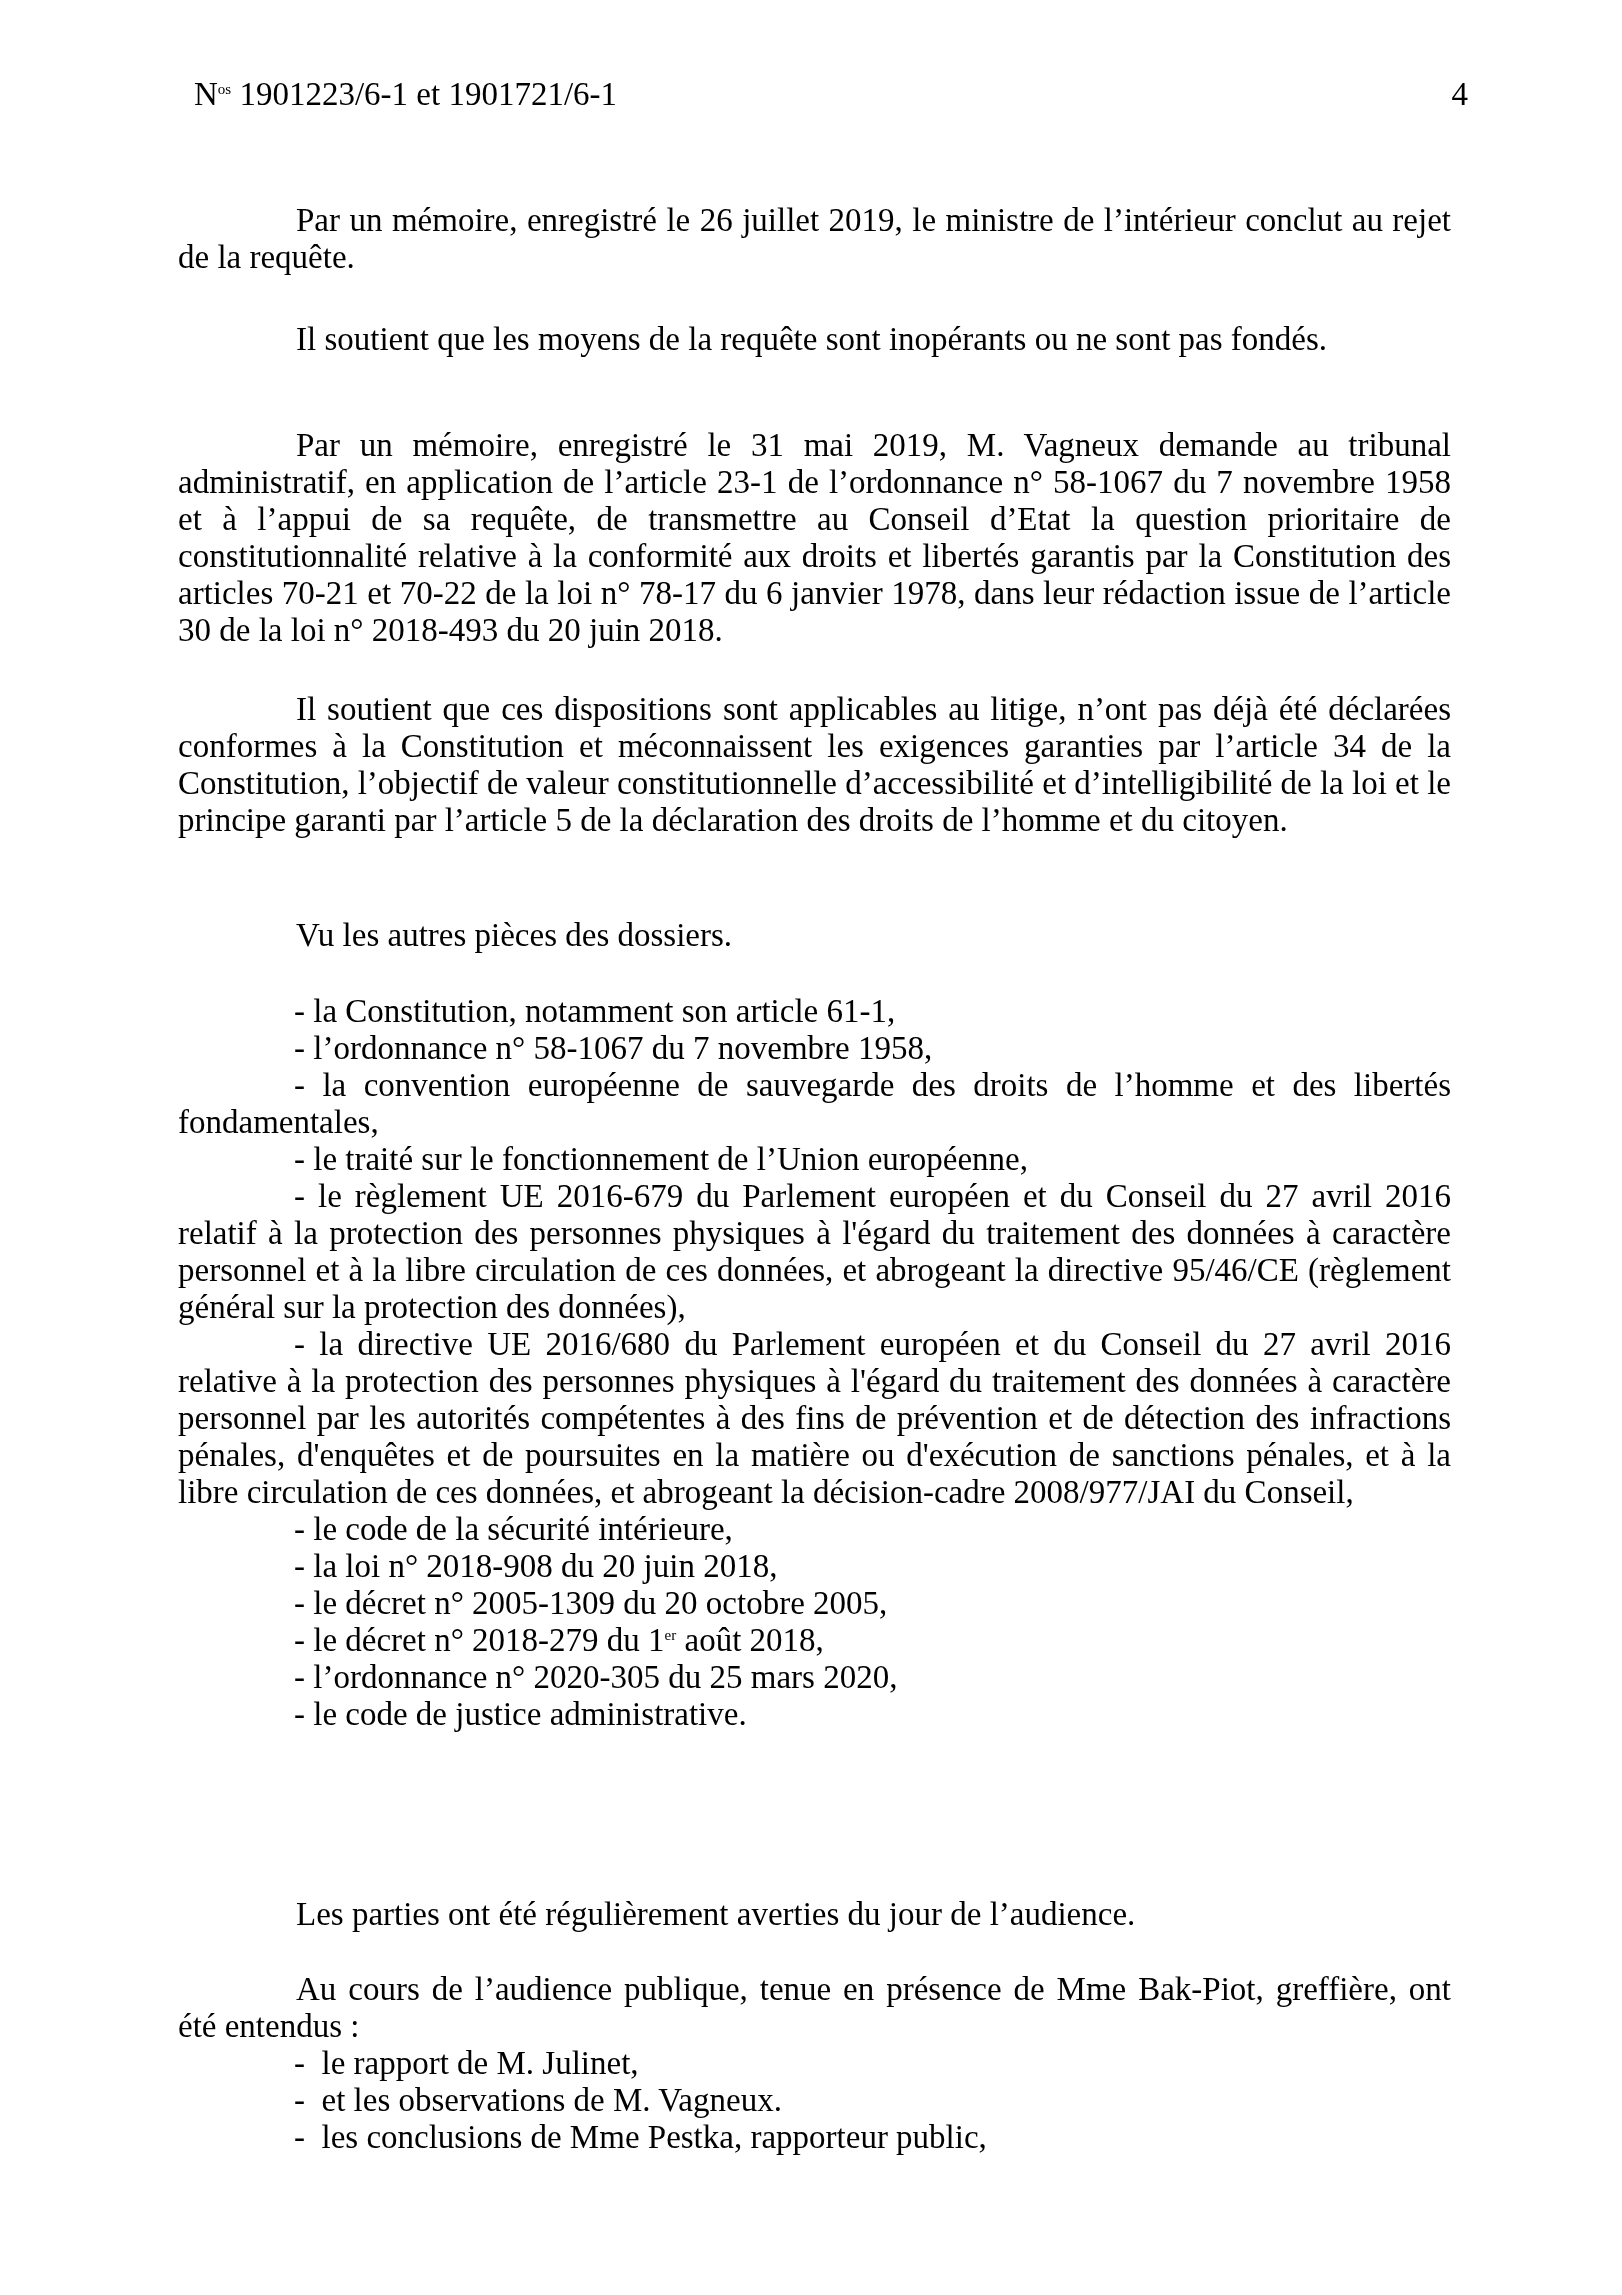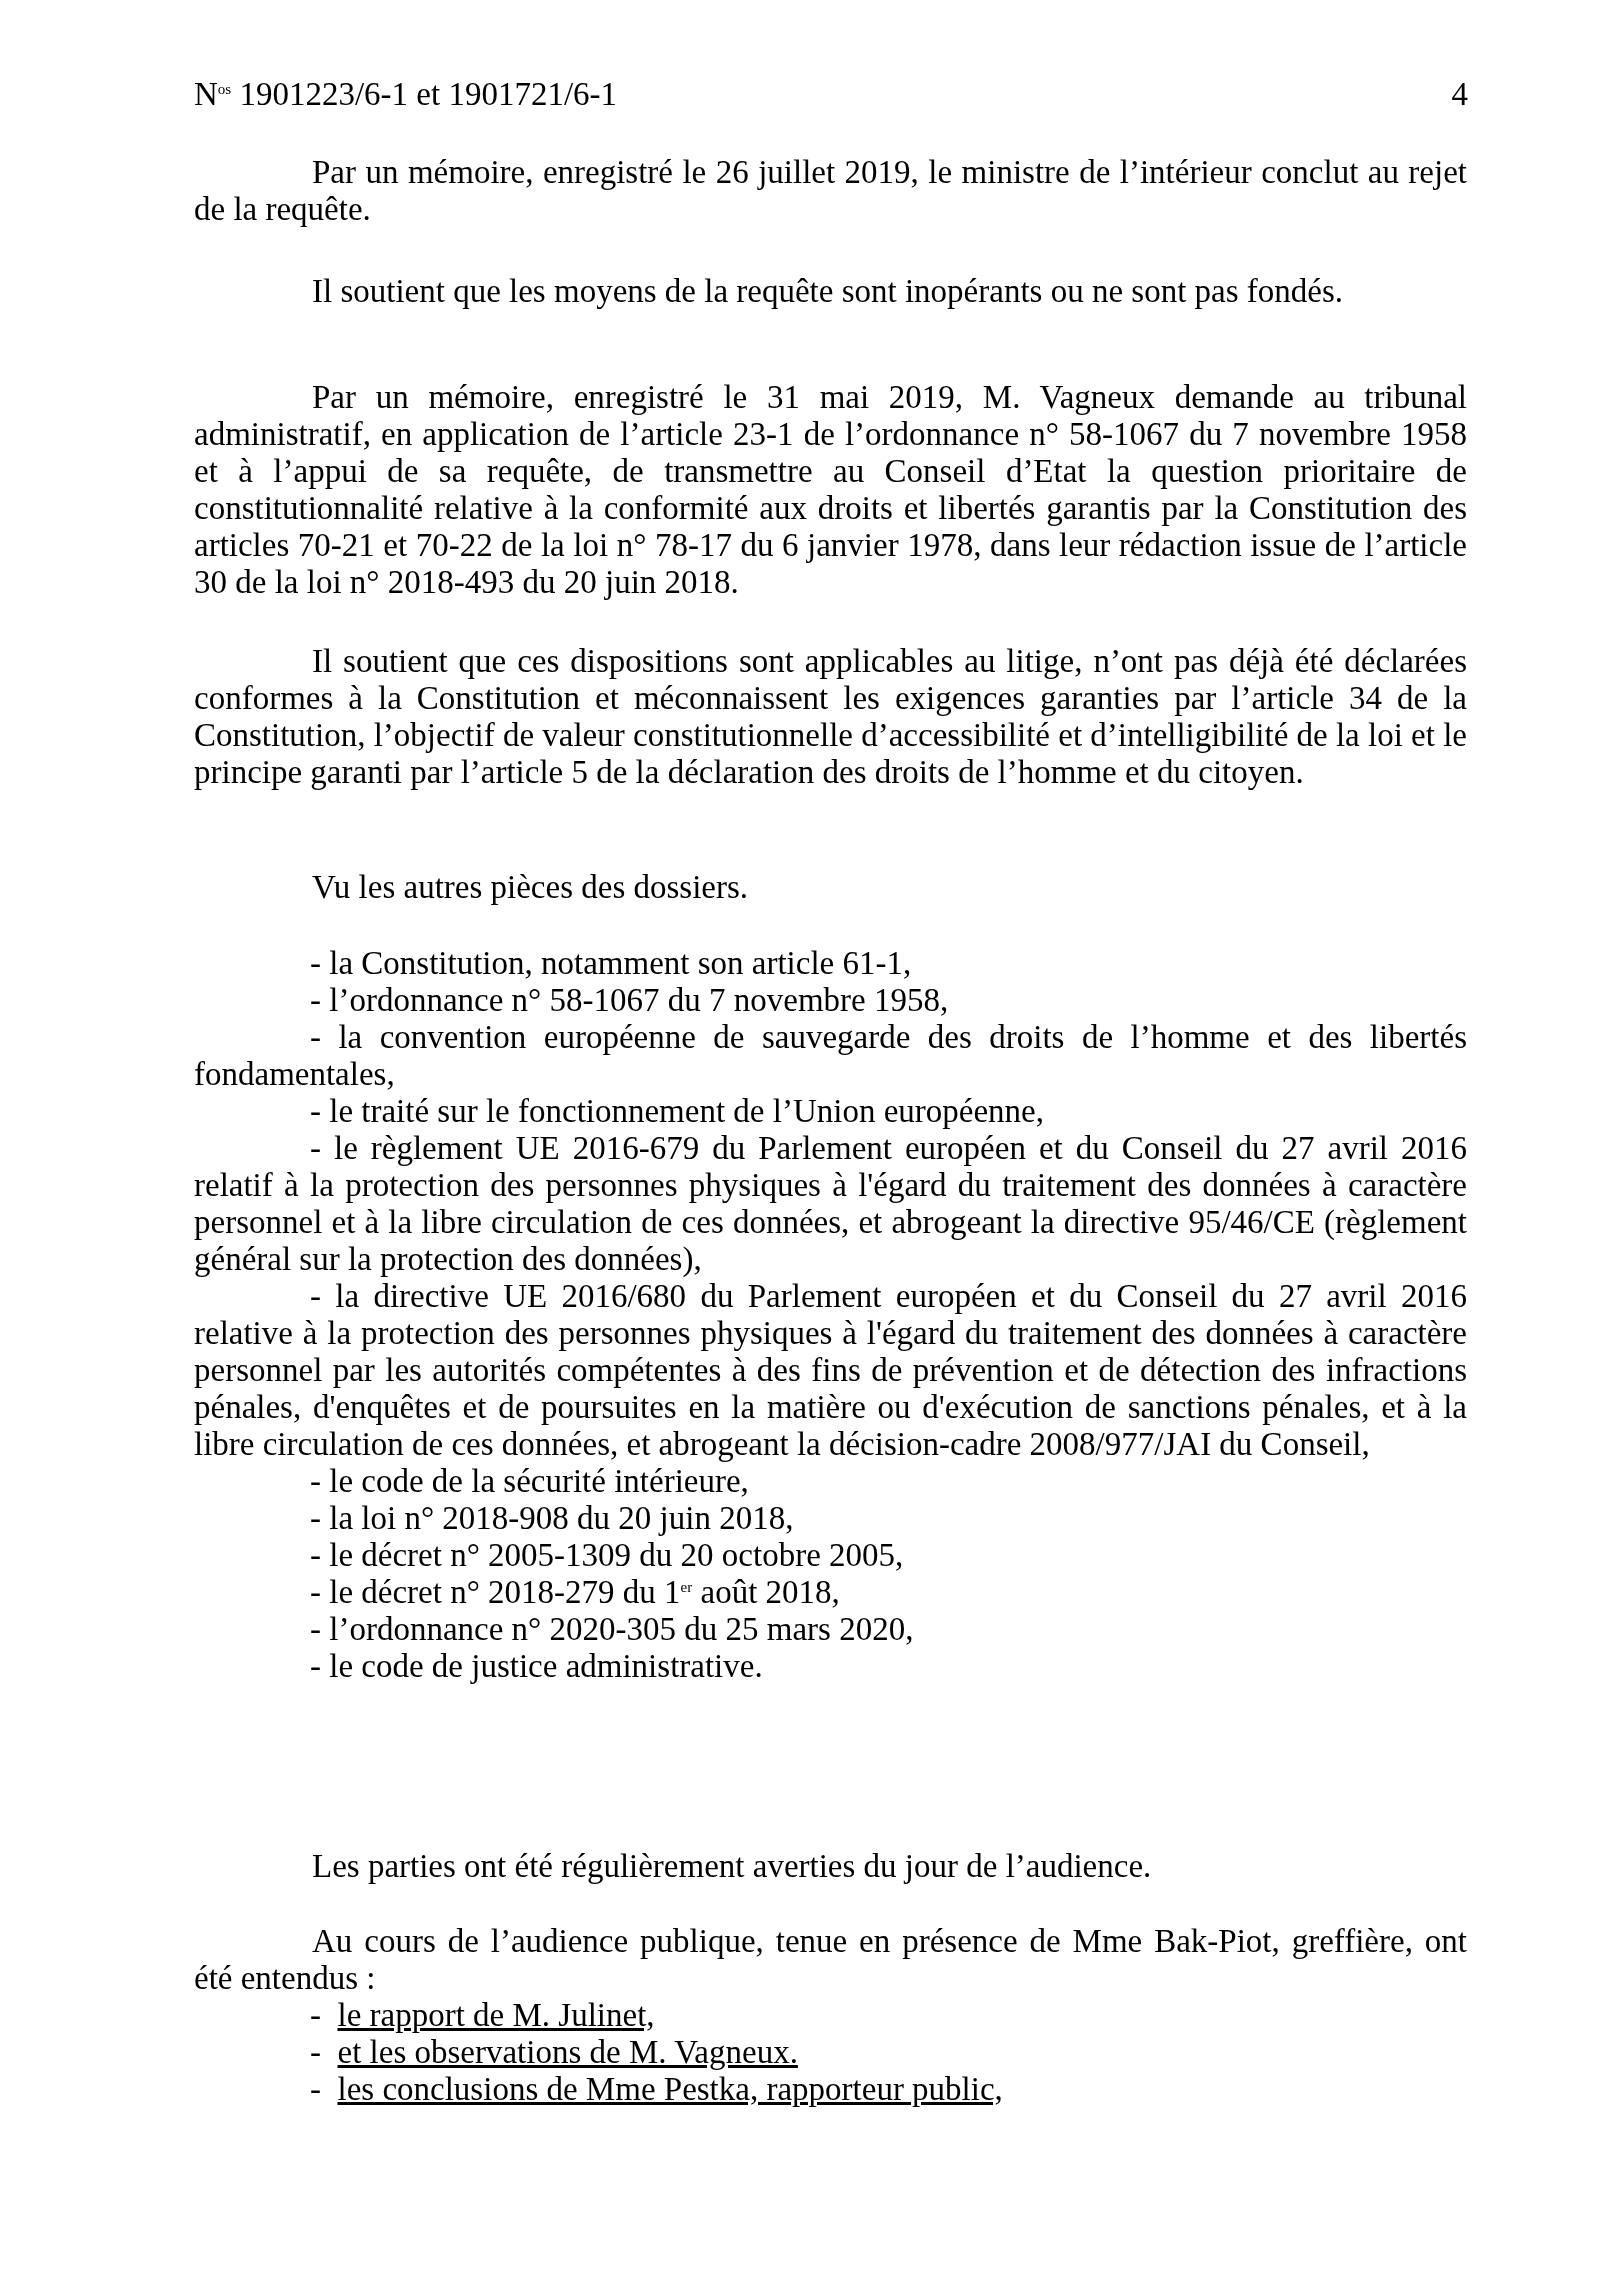--- a/index.html
+++ b/index.html
@@ -1,25 +1,25 @@
 <!DOCTYPE html>
 <html style="font-size:10.5px"><head>
 <meta charset="utf-8">
 <style>
   html, body { margin: 0; padding: 0; background: #ffffff; }
   body { width: 1623px; height: 2295px; position: relative; overflow: hidden;
          font-family: "Liberation Serif", "DejaVu Serif", serif; color: #000; }
   .abs { position: absolute; font-size: 33px; line-height: 37px; }
-  .blk { left: 194px; width: 1273px; text-align: justify; }
+  .blk { left: 178px; width: 1273px; text-align: justify; margin-top: 48px; }
   .ind { text-indent: 118px; }
   .header-left { left: 194px; top: 76px; }
   .header-right { right: 155px; top: 76px; text-align: right; }
   sup { font-size: 15px; line-height: 0; vertical-align: 11px; }
   .li { display: block; text-indent: 116px; }
-  .hear { display: block; padding-left: 116px; text-align: left; white-space: pre; text-decoration: underline; }
+  .hear { display: block; padding-left: 116px; text-align: left; white-space: pre; }
   .hear .dash { display: inline-block; width: 27.5px; }
 </style>
 </head>
 <body>
 
 <div class="abs header-left"><span>N</span><sup>os</sup><span> 1901223/6-1 et 1901721/6-1</span></div>
 <div class="abs header-right">4</div>
 
 <div class="abs blk ind" style="top:154px;">Par un mémoire, enregistré le 26 juillet 2019, le ministre de l’intérieur conclut au rejet de la requête.</div>
 

